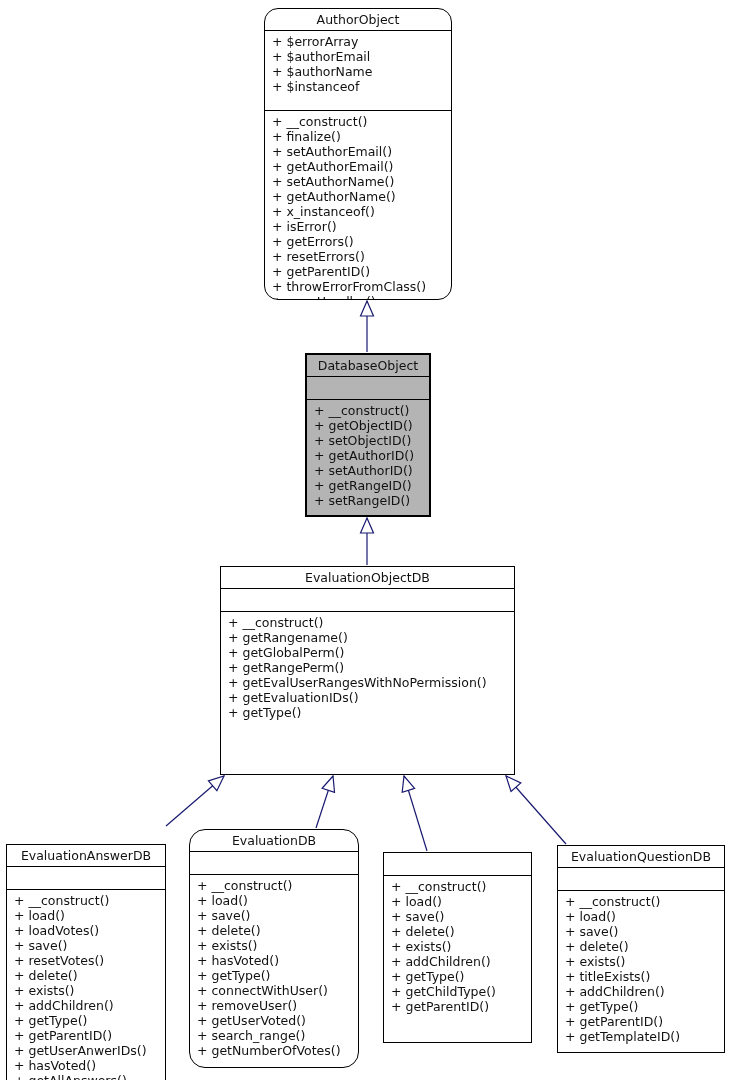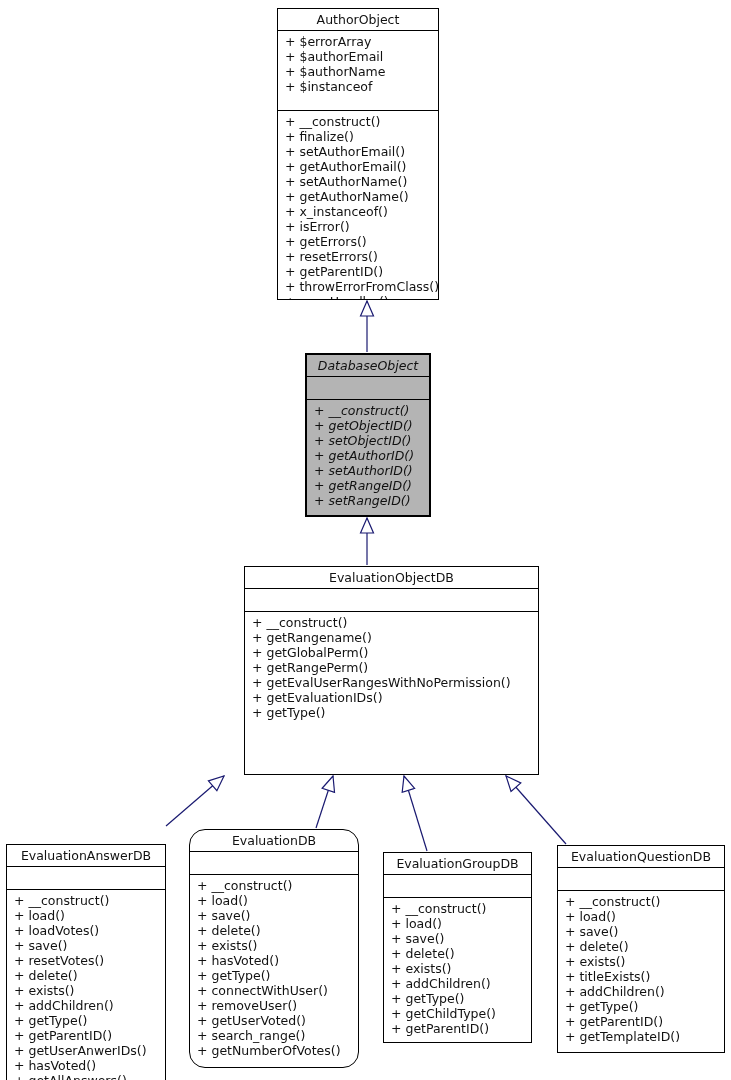--- a/index.html
+++ b/index.html
@@ -41,21 +41,20 @@
     border: 1px solid var(--border-color);
     display: flex;
     flex-direction: column;
     overflow: hidden;
     font-size: 12.5px;
     line-height: 15px;
   }
   .class-box.highlighted {
     background: var(--highlight-fill);
     border-width: 2px;
-    font-style: italic;
   }
   .class-title {
     flex: 0 0 auto;
     text-align: center;
     padding: 3px 4px;
     border-bottom: 1px solid var(--border-color);
     white-space: nowrap;
   }
   .class-attrs {
     flex: 0 0 auto;
@@ -81,21 +80,21 @@
     </defs>
 
   <line x1="367" y1="352" x2="367" y2="301" marker-end="url(#tri)"></line>
       <line x1="367" y1="565" x2="367" y2="518" marker-end="url(#tri)"></line>
       <line x1="166" y1="826" x2="224" y2="776" marker-end="url(#tri)"></line>
       <line x1="316" y1="828" x2="333" y2="776" marker-end="url(#tri)"></line>
       <line x1="427" y1="851" x2="404" y2="776" marker-end="url(#tri)"></line>
       <line x1="566" y1="844" x2="506" y2="776" marker-end="url(#tri)"></line>
     </svg>
 
-<div class="class-box" style="left: 277px; top: 8px; width: 162px; height: 292px;">
+<div class="class-box" style="left: 264px; top: 8px; width: 188px; height: 292px; border-radius: 14px;">
       <div class="class-title">AuthorObject</div>
       <div class="class-attrs">
         <div class="member">+ $errorArray</div>
         <div class="member">+ $authorEmail</div>
         <div class="member">+ $authorName</div>
         <div class="member">+ $instanceof</div>
       </div>
       <div class="class-methods">
         <div class="member">+ __construct()</div>
         <div class="member">+ finalize()</div>
@@ -118,21 +117,21 @@
       <div class="class-methods">
         <div class="member">+ __construct()</div>
         <div class="member">+ getObjectID()</div>
         <div class="member">+ setObjectID()</div>
         <div class="member">+ getAuthorID()</div>
         <div class="member">+ setAuthorID()</div>
         <div class="member">+ getRangeID()</div>
         <div class="member">+ setRangeID()</div>
       </div>
     </div>
-    <div class="class-box" style="left: 220px; top: 566px; width: 295px; height: 209px; margin-left: 24px;">
+    <div class="class-box" style="left: 220px; top: 566px; width: 295px; height: 209px;">
       <div class="class-title">EvaluationObjectDB</div>
       <div class="class-attrs"></div>
       <div class="class-methods">
         <div class="member">+ __construct()</div>
         <div class="member">+ getRangename()</div>
         <div class="member">+ getGlobalPerm()</div>
         <div class="member">+ getRangePerm()</div>
         <div class="member">+ getEvalUserRangesWithNoPermission()</div>
         <div class="member">+ getEvaluationIDs()</div>
         <div class="member">+ getType()</div>
@@ -169,21 +168,20 @@
         <div class="member">+ hasVoted()</div>
         <div class="member">+ getType()</div>
         <div class="member">+ connectWithUser()</div>
         <div class="member">+ removeUser()</div>
         <div class="member">+ getUserVoted()</div>
         <div class="member">+ search_range()</div>
         <div class="member">+ getNumberOfVotes()</div>
       </div>
     </div>
     <div class="class-box" style="left: 383px; top: 852px; width: 149px; height: 191px;">
-      <div class="class-title">EvaluationGroupDB</div>
       <div class="class-attrs"></div>
       <div class="class-methods">
         <div class="member">+ __construct()</div>
         <div class="member">+ load()</div>
         <div class="member">+ save()</div>
         <div class="member">+ delete()</div>
         <div class="member">+ exists()</div>
         <div class="member">+ addChildren()</div>
         <div class="member">+ getType()</div>
         <div class="member">+ getChildType()</div>

